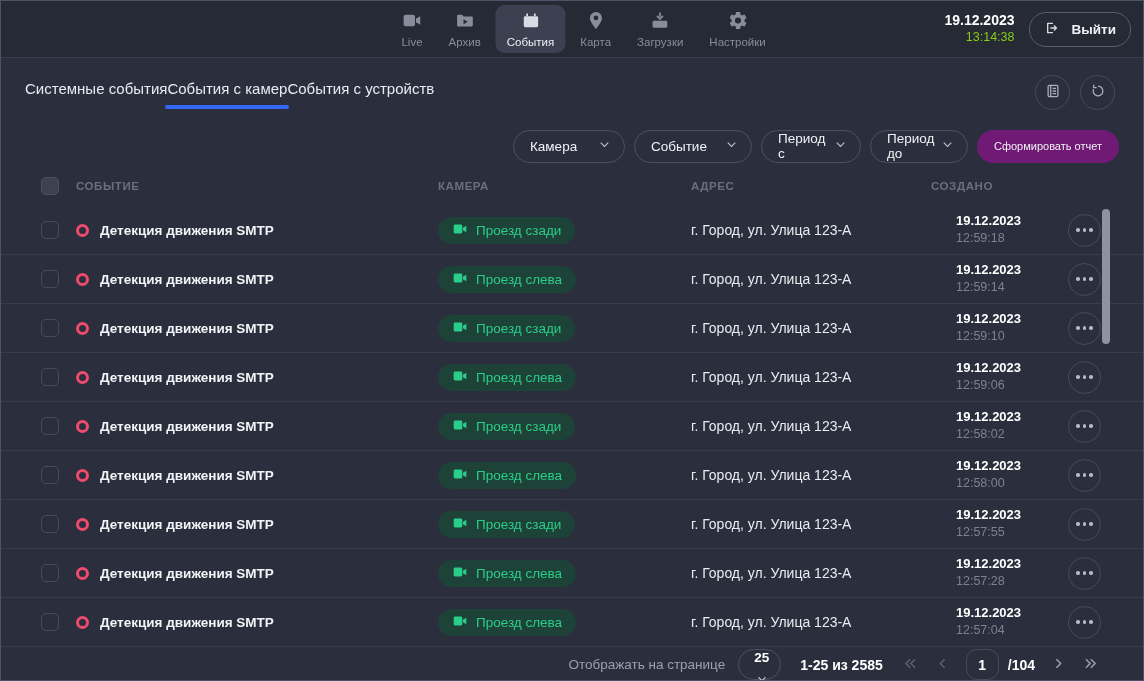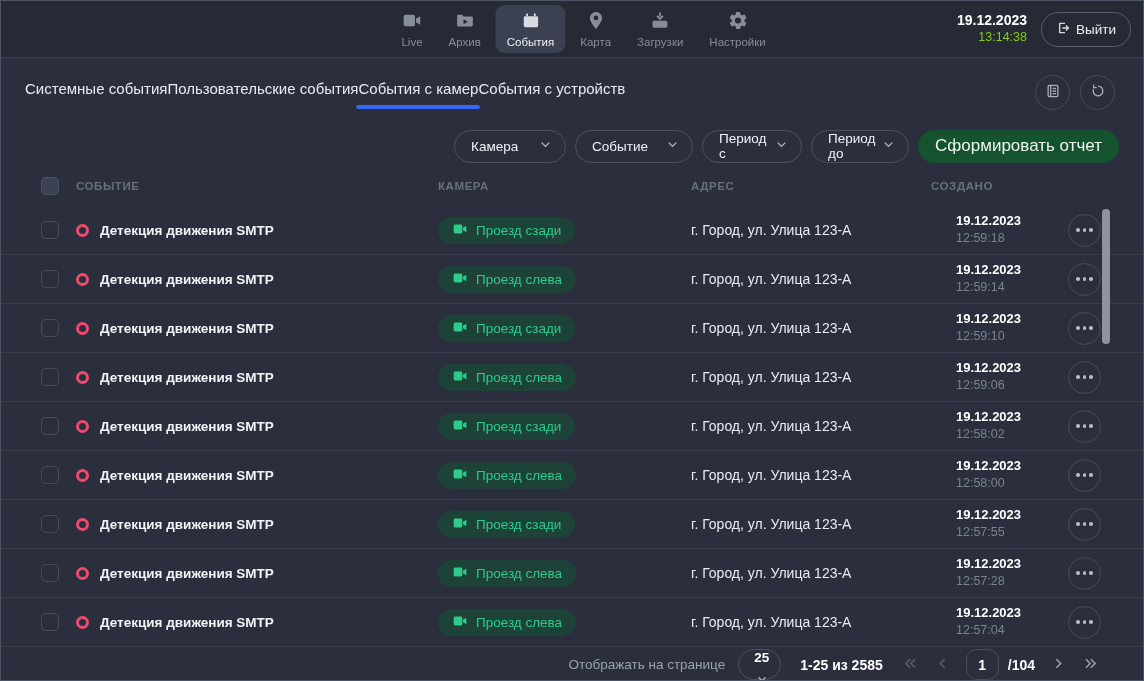--- a/index.html
+++ b/index.html
@@ -12,39 +12,39 @@
   .topbar{height:57px;background:#262a34;border-bottom:1px solid #3a3f4e;position:relative;box-sizing:border-box;}
   .nav{position:absolute;left:50%;top:0;transform:translateX(-47%);height:100%;display:flex;align-items:center;gap:4px;}
   .nav-item{display:flex;flex-direction:column;align-items:center;gap:3px;padding:5px 11px;border-radius:9px;color:#878d9a;font-size:11.5px;cursor:pointer;}
   .nav-item svg{width:21px;height:21px;fill:#878d9a;}
   .nav-item.active{background:#3b4150;color:#eef0f4;}
   .nav-item.active svg{fill:#d8dbe2;}
   .top-right{position:absolute;right:12px;top:0;height:100%;display:flex;align-items:center;gap:14px;}
   .datetime{text-align:right;line-height:1.25;}
   .dt-date{color:#ffffff;font-weight:bold;font-size:14px;}
   .dt-time{color:#84cc16;font-size:12.5px;}
-  .logout-btn{display:flex;align-items:center;gap:4px;border:1px solid #565d6f;border-radius:17px;
-    padding:7px 14px;color:#eef0f4;font-size:13.5px;background:transparent;cursor:pointer;}
+  .logout-btn{display:flex;align-items:center;gap:12px;border:1px solid #565d6f;border-radius:17px;
+    padding:7px 14px;color:#eef0f4;font-size:13.5px;background:transparent;cursor:pointer;font-weight:bold;}
   .logout-btn svg{width:16px;height:16px;fill:#d8dbe2;}
   
   .tabs-bar{height:68px;display:flex;align-items:center;padding:0 28px 0 24px;box-sizing:border-box;}
   .tabs{display:flex;}
   .tab{font-size:15px;color:#e9ebf1;cursor:pointer;position:relative;padding:6px 0 14px;}
   .tab.active::after{content:"";position:absolute;left:-2px;right:-2px;bottom:2px;height:4px;border-radius:2px;background:#3468f4;}
   .tab-actions{margin-left:auto;display:flex;gap:10px;}
   .icon-btn{width:35px;height:35px;border-radius:50%;border:1px solid #454c5e;background:transparent;
     display:flex;align-items:center;justify-content:center;cursor:pointer;padding:0;}
   .icon-btn svg{width:18px;height:18px;stroke:#aab0bc;fill:none;stroke-width:1.7;}
   
   .filters{height:40px;display:flex;align-items:center;justify-content:flex-end;gap:9px;padding:0 24px;box-sizing:border-box;}
   .filter-pill{height:33px;box-sizing:border-box;border:1px solid #4a5164;border-radius:17px;background:transparent;
     display:flex;align-items:center;justify-content:space-between;padding:0 12px 0 16px;color:#f0f2f6;font-size:13.5px;cursor:pointer;}
   .filter-pill svg{width:15px;height:15px;stroke:#b8bdc9;fill:none;stroke-width:2;}
   .w-camera{width:112px;} .w-event{width:118px;} .w-pfrom{width:100px;} .w-pto{width:98px;}
-  .report-btn{height:33px;border:none;border-radius:17px;background:#14532d;color:#f0f2f6;font-size:17px;
+  .report-btn{height:33px;border:none;border-radius:17px;background:#701a75;color:#f0f2f6;font-size:11px;
     padding:0 17px;cursor:pointer;font-family:inherit;}
   
   .grid-cols{display:grid;grid-template-columns:35px 362px 253px 240px 110px 60px;align-items:center;
     padding:0 44px 0 40px;box-sizing:border-box;}
   .table-head{height:40px;color:#68707f;font-size:11.5px;font-weight:bold;letter-spacing:.05em;}
   .cb{width:18px;height:18px;box-sizing:border-box;border:1.5px solid #454c5e;border-radius:5px;cursor:pointer;}
   .cb.filled{background:#3c4252;border-color:#4a5164;}
   .t-row{height:49px;border-bottom:1px solid #373d4c;box-sizing:border-box;}
   .event-cell{display:flex;align-items:center;color:#f2f4f7;font-size:13.5px;font-weight:600;text-align:right;}
   .ring{width:13px;height:13px;box-sizing:border-box;border:3.5px solid #f04a6d;border-radius:50%;margin-right:11px;flex:none;}
@@ -132,21 +132,20 @@
               <path d="M15.6 7.6l-1.4 1.4 2 2H9.5v2h6.7l-2 2 1.4 1.4 4.4-4.4z"></path>
             </svg></span>
         <span>Выйти</span>
       </button>
     </div>
   </div>
 
   <div class="tabs-bar">
     <div class="tabs">
       <div class="tab">Системные события</div>
-      <div class="tab">Пользовательские события</div>
       <div class="tab active">События с камер</div>
       <div class="tab">События с устройств</div>
     </div>
     <div class="tab-actions">
       <button class="icon-btn">
         <span><svg viewBox="0 0 24 24">
               <rect x="5.5" y="4.5" width="13" height="15" rx="1.5"></rect>
               <path d="M9 4.5v15M11.5 8.5h4.5M11.5 12h4.5M11.5 15.5h4.5"></path>
             </svg></span>
       </button>

